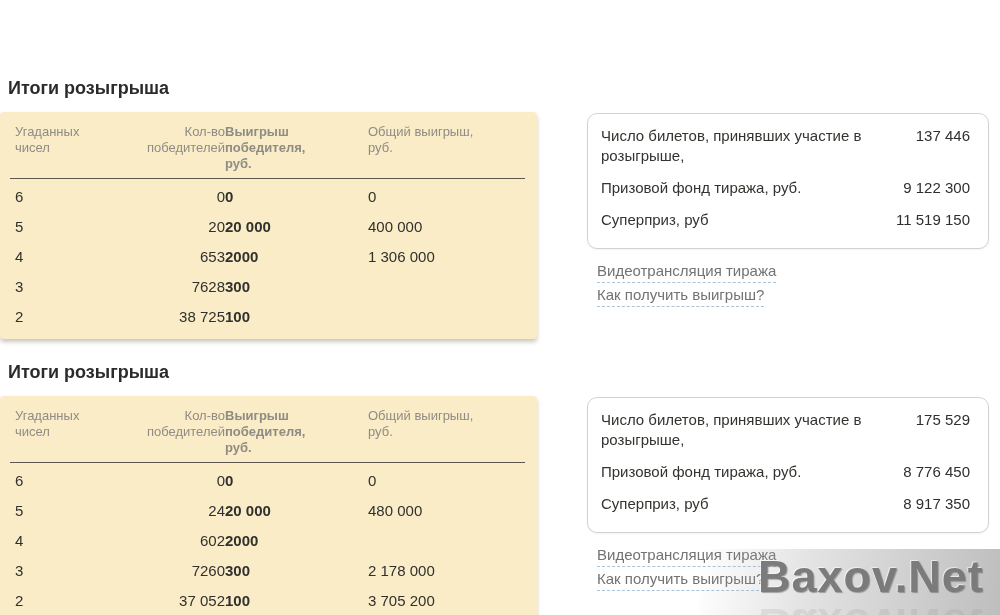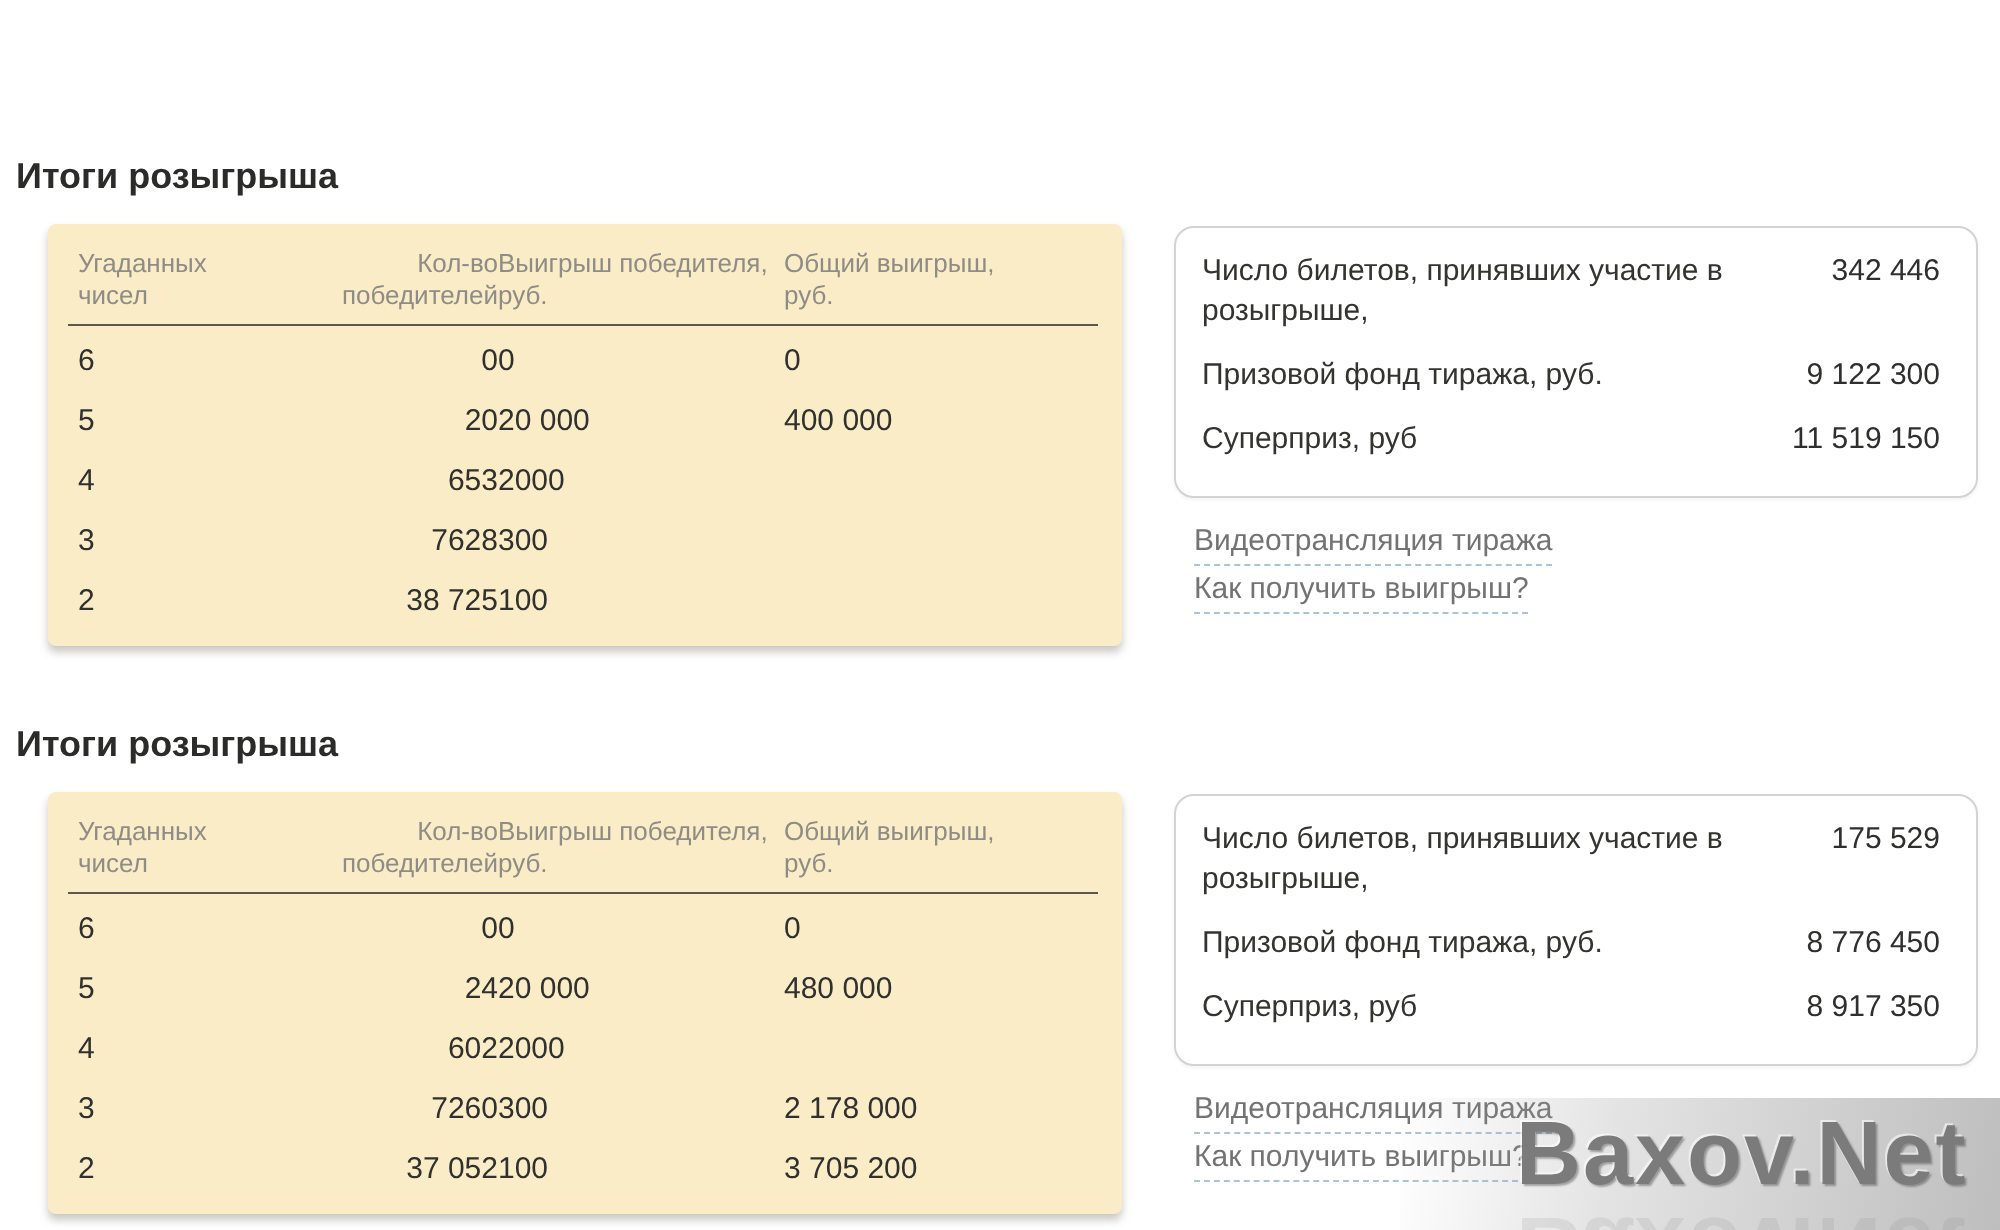--- a/index.html
+++ b/index.html
@@ -18,33 +18,33 @@
     line-height:22px;
     font-weight:700;
     color:#2b2b29;
   }
   .section-heading.s1 { top:77px; }
   .section-heading.s2 { top:361px; }
 
   
   .table-card {
     position:absolute;
-    left:24px;
+    left:0;
     width:537px;
     background:#faecc7;
     border-radius:4px;
     box-shadow:0 3px 4px rgba(100,95,80,0.35);
     padding:12px 0 8px 0;
   }
   .table-card.s1 { top:112px; }
   .table-card.s2 { top:396px; }
   .t-row { display:flex; padding-left:15px; }
   .c1 { width:97px; }
   .c2 { width:113px;text-align:right; }
-  .c3 { width:143px; }
+  .c3 { width:143px;font-weight:bold; }
   .c4 { flex:1; }
   .t-head .hc {
     font-size:13px;
     line-height:16px;
     color:#8f8c85;
     white-space:pre-line;
   }
   .head-sep {
     height:1px;
     background:#5c584f;
@@ -163,37 +163,38 @@
   <div class="t-row t-data">
     <div class="c1">5</div>
     <div class="c2">20</div>
     <div class="c3">20 000</div>
     <div class="c4">400 000</div>
   </div>
   <div class="t-row t-data">
     <div class="c1">4</div>
     <div class="c2">653</div>
     <div class="c3">2000</div>
+    <div class="c4">1 306 000</div>
   </div>
   <div class="t-row t-data">
     <div class="c1">3</div>
     <div class="c2">7628</div>
     <div class="c3">300</div>
   </div>
   <div class="t-row t-data">
     <div class="c1">2</div>
     <div class="c2">38 725</div>
     <div class="c3">100</div>
   </div>
 </div>
 
 <div class="info-card s1">
   <div class="info-row">
     <div class="info-label">Число билетов, принявших участие в розыгрыше,</div>
-    <div class="info-value">342 446</div>
+    <div class="info-value">137 446</div>
   </div>
   <div class="info-row">
     <div class="info-label">Призовой фонд тиража, руб.</div>
     <div class="info-value">9 122 300</div>
   </div>
   <div class="info-row">
     <div class="info-label">Суперприз, руб</div>
     <div class="info-value">11 519 150</div>
   </div>
 </div>

